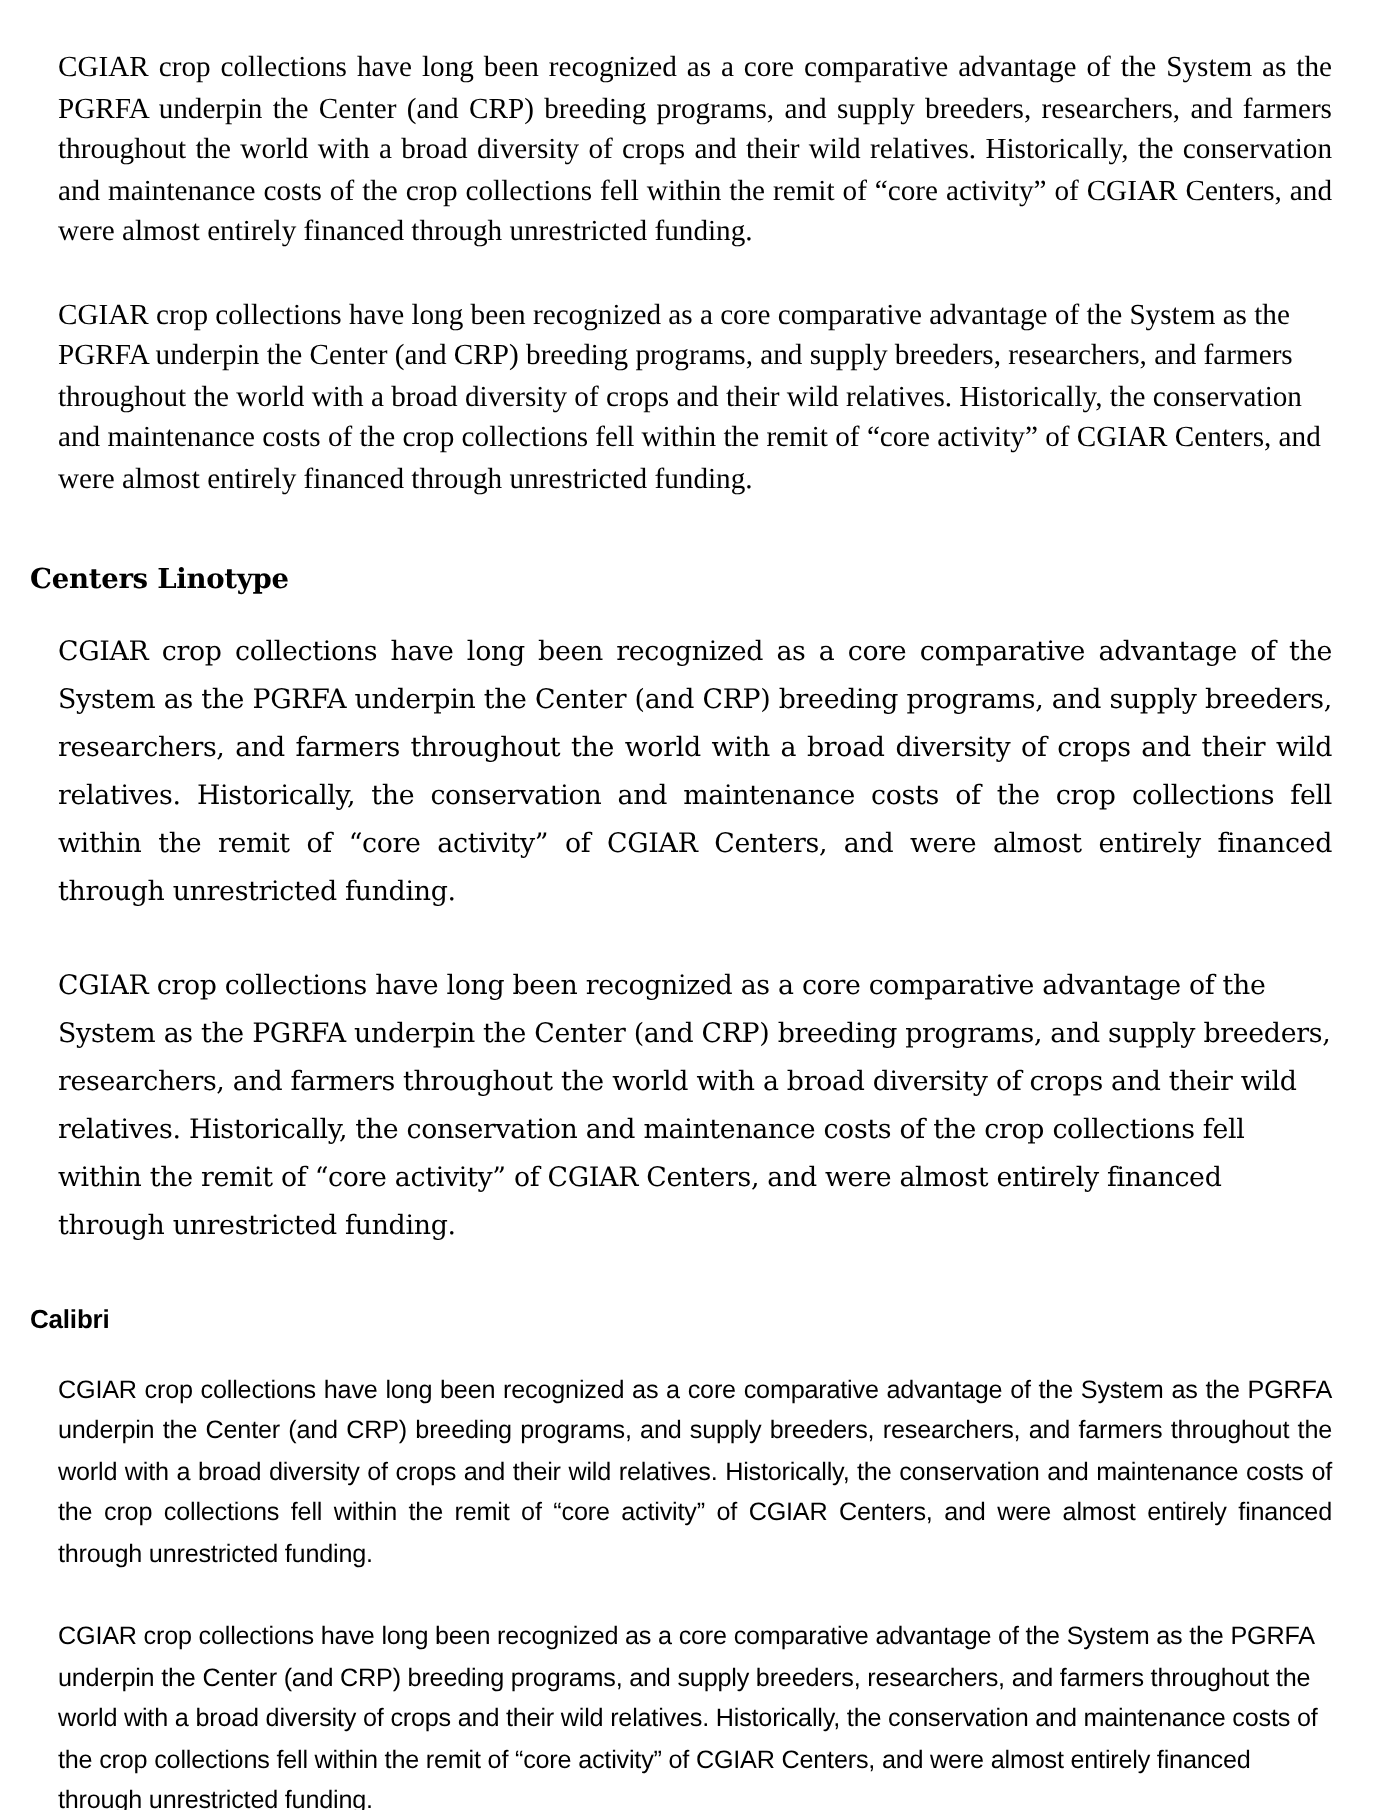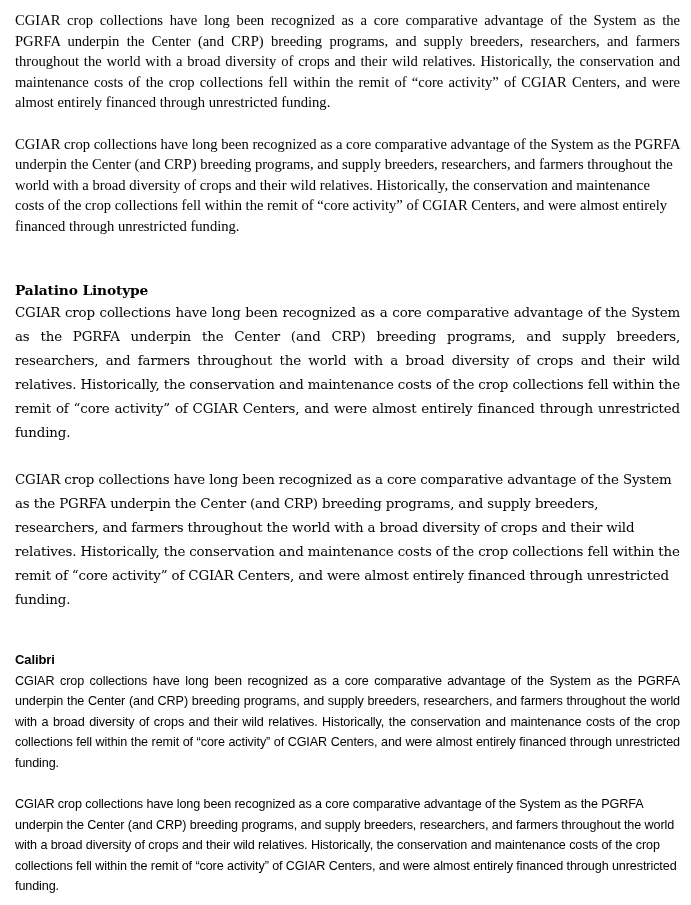--- a/index.html
+++ b/index.html
@@ -1,19 +1,19 @@
 <!DOCTYPE html>
 <html><head>
 <meta charset="utf-8">
 <style>
   html, body { margin: 0; padding: 0; background: #ffffff; }
   body { width: 691px; height: 905px; overflow: hidden; color: #000; position: relative; }
   .section { position: absolute; left: 15px; width: 665px; }
   .heading { font-weight: bold; margin: 0; }
-  p { margin: 0; }
+  p { margin: 14px; }
   .justify { text-align: justify; }
   .left { text-align: left; }
 
   #sec-tnr { top: 10px; font-family: "Liberation Serif", serif; font-size: 14.6px; line-height: 20.5px; }
   #sec-tnr .heading { font-size: 14.6px; }
   #sec-tnr .p2 { margin-top: 21px; }
 
   #sec-pal { top: 279px; font-family: "DejaVu Serif", serif; font-size: 13.4px; line-height: 24px; letter-spacing: -0.15px; }
   #sec-pal .heading { font-size: 13.8px; line-height: 22px; }
   #sec-pal .p2 { margin-top: 23px; }
@@ -24,21 +24,21 @@
 </style>
 </head>
 <body>
 
 <div class="section" id="sec-tnr">
   <p class="justify p1">CGIAR crop collections have long been recognized as a core comparative advantage of the System as the PGRFA underpin the Center (and CRP) breeding programs, and supply breeders, researchers, and farmers throughout the world with a broad diversity of crops and their wild relatives.  Historically, the conservation and maintenance costs of the crop collections fell within the remit of “core activity” of CGIAR Centers, and were almost entirely financed through unrestricted funding.</p>
   <p class="left p2">CGIAR crop collections have long been recognized as a core comparative advantage of the System as the PGRFA underpin the Center (and CRP) breeding programs, and supply breeders, researchers, and farmers throughout the world with a broad diversity of crops and their wild relatives.  Historically, the conservation and maintenance costs of the crop collections fell within the remit of “core activity” of CGIAR Centers, and were almost entirely financed through unrestricted funding.</p>
 </div>
 
 <div class="section" id="sec-pal">
-  <div class="heading">Palatino Linotype</div>
+  <div class="heading">Centers Linotype</div>
   <p class="justify p1">CGIAR crop collections have long been recognized as a core comparative advantage of the System as the PGRFA underpin the Center (and CRP) breeding programs, and supply breeders, researchers, and farmers throughout the world with a broad diversity of crops and their wild relatives.  Historically, the conservation and maintenance costs of the crop collections fell within the remit of “core activity” of CGIAR Centers, and were almost entirely financed through unrestricted funding.</p>
   <p class="left p2">CGIAR crop collections have long been recognized as a core comparative advantage of the System as the PGRFA underpin the Center (and CRP) breeding programs, and supply breeders, researchers, and farmers throughout the world with a broad diversity of crops and their wild relatives.  Historically, the conservation and maintenance costs of the crop collections fell within the remit of “core activity” of CGIAR Centers, and were almost entirely financed through unrestricted funding.</p>
 </div>
 
 <div class="section" id="sec-cal">
   <div class="heading">Calibri</div>
   <p class="justify p1">CGIAR crop collections have long been recognized as a core comparative advantage of the System as the PGRFA underpin the Center (and CRP) breeding programs, and supply breeders, researchers, and farmers throughout the world with a broad diversity of crops and their wild relatives.  Historically, the conservation and maintenance costs of the crop collections fell within the remit of “core activity” of CGIAR Centers, and were almost entirely financed through unrestricted funding.</p>
   <p class="left p2">CGIAR crop collections have long been recognized as a core comparative advantage of the System as the PGRFA underpin the Center (and CRP) breeding programs, and supply breeders, researchers, and farmers throughout the world with a broad diversity of crops and their wild relatives.  Historically, the conservation and maintenance costs of the crop collections fell within the remit of “core activity” of CGIAR Centers, and were almost entirely financed through unrestricted funding.</p>
 </div>
 

